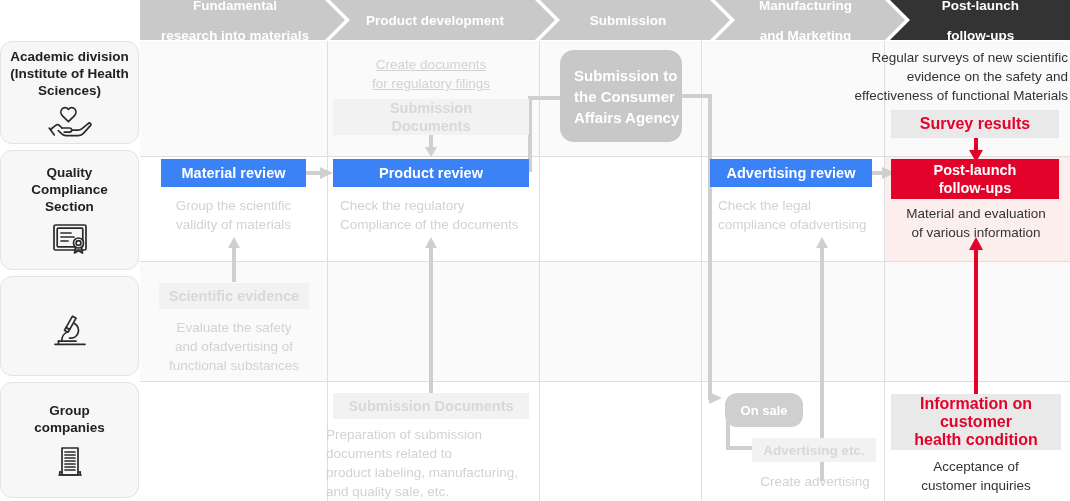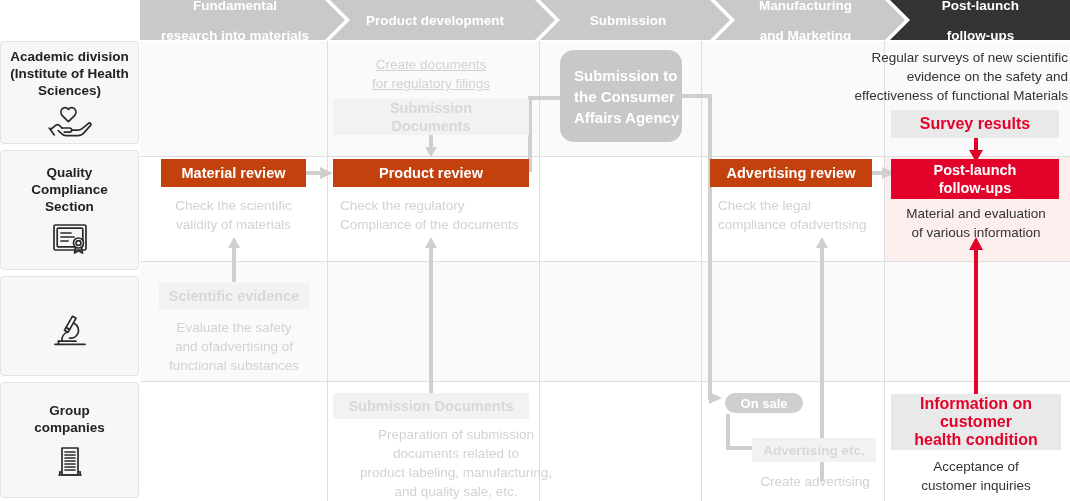--- a/index.html
+++ b/index.html
@@ -18,38 +18,38 @@
     position:absolute;top:0;height:40px;
     display:flex;align-items:center;justify-content:center;
     color:#ffffff;font-weight:bold;font-size:13.5px;line-height:15px;
     text-align:center;box-sizing:border-box;
     padding:0 6px;
   }
   .chev span{display:block;}
 
   
   .side{position:absolute;left:0;width:139px;box-sizing:border-box;
-        background:#f7f7f7;border:1px solid #e3e3e3;border-radius:4px;
+        background:#f7f7f7;border:1px solid #e3e3e3;border-radius:12px;
         display:flex;flex-direction:column;align-items:center;justify-content:center;
         color:#222;font-size:13.5px;font-weight:bold;line-height:17px;text-align:center;}
   .side .lbl{padding:0 6px;}
   .side .ico{margin-top:7px;line-height:0;}
 
   
   .vline{position:absolute;background:#dedede;width:1px;}
   .hline{position:absolute;background:#dedede;height:1px;}
 
   
   .rowtint{position:absolute;background:#fafafa;}
   .pinkcell{position:absolute;background:#fdeeee;}
 
   
   .bar{position:absolute;box-sizing:border-box;display:flex;align-items:center;
        justify-content:center;text-align:center;font-weight:bold;}
-  .bar-grey{background:#c2410c;color:#ffffff;font-size:14.5px;}
+  .bar-grey{background:#3b82f6;color:#ffffff;font-size:14.5px;}
   .bar-faint{background:#f2f2f2;color:#d8d8d8;font-size:14.5px;}
   .bar-red{background:#e3022a;color:#ffffff;font-size:14.5px;line-height:18px;}
   .bar-redtext{background:#e9e9e9;color:#e3022a;font-size:16px;line-height:18px;}
   .pill{position:absolute;box-sizing:border-box;display:flex;align-items:center;
         justify-content:center;background:#cfcfcf;color:#ffffff;
         font-weight:bold;font-size:13px;border-radius:12px;}
   .bubble{position:absolute;box-sizing:border-box;display:flex;align-items:center;
           justify-content:flex-start;background:#c8c8c8;color:#ffffff;
           font-weight:bold;font-size:15px;line-height:21px;border-radius:14px;
           padding-left:14px;}
@@ -300,21 +300,21 @@
     <span>effectiveness of functional Materials</span>
   </div>
   <div class="bar bar-redtext" style="left:891px;top:110px;width:168px;height:28px;">
     <span>Survey results</span>
   </div>
 
   <div class="bar bar-grey" style="left:161px;top:159px;width:145px;height:28px;">
     <span>Material review</span>
   </div>
   <div class="desc desc-faint ta-c" style="left:161px;top:196px;width:145px;">
-    <span>Check the scientific</span><br>
+    <span>Group the scientific</span><br>
     <span>validity of materials</span>
   </div>
 
   <div class="bar bar-grey" style="left:333px;top:159px;width:196px;height:28px;">
     <span>Product review</span>
   </div>
   <div class="desc desc-faint ta-l" style="left:340px;top:196px;width:196px;">
     <span>Check the regulatory</span><br>
     <span>Compliance of the documents</span>
   </div>
@@ -343,28 +343,28 @@
   </div>
   <div class="desc desc-faint ta-c" style="left:155px;top:318px;width:158px;">
     <span>Evaluate the safety</span><br>
     <span>and ofadvertising of</span><br>
     <span>functional substances</span>
   </div>
 
   <div class="bar bar-faint" style="left:333px;top:393px;width:196px;height:26px;">
     <span>Submission Documents</span>
   </div>
-  <div class="desc desc-faint ta-l" style="left:351px;top:425px;width:210px;text-align:center;">
+  <div class="desc desc-faint ta-l" style="left:326px;top:425px;width:210px;">
     <span>Preparation of submission</span><br>
     <span>documents related to</span><br>
     <span>product labeling, manufacturing,</span><br>
     <span>and quality sale, etc.</span>
   </div>
 
-  <div class="pill" style="left:725px;top:393px;width:78px;height:20px;">
+  <div class="pill" style="left:725px;top:393px;width:78px;height:34px;">
     <span>On sale</span>
   </div>
   <div class="bar bar-faint" style="left:752px;top:438px;width:124px;height:24px;font-size:13.5px;">
     <span>Advertising etc.</span>
   </div>
   <div class="desc desc-faint ta-c" style="left:745px;top:472px;width:140px;">
     <span>Create advertising</span>
   </div>
 
   <div class="bar bar-redtext" style="left:891px;top:394px;width:170px;height:56px;">

